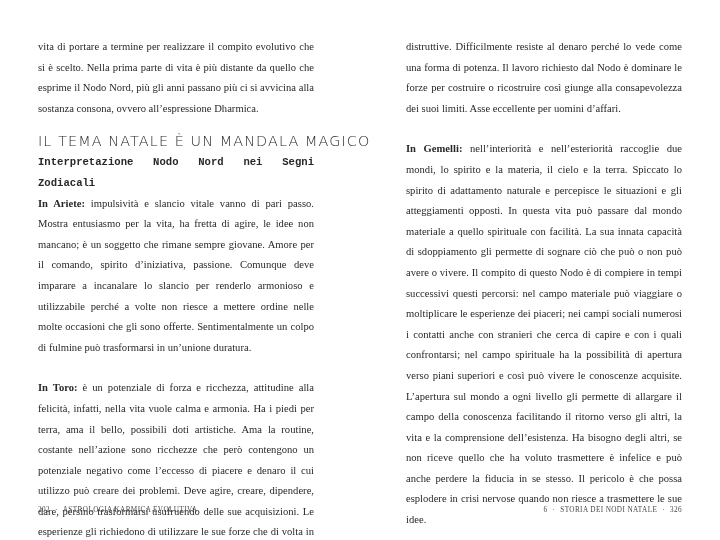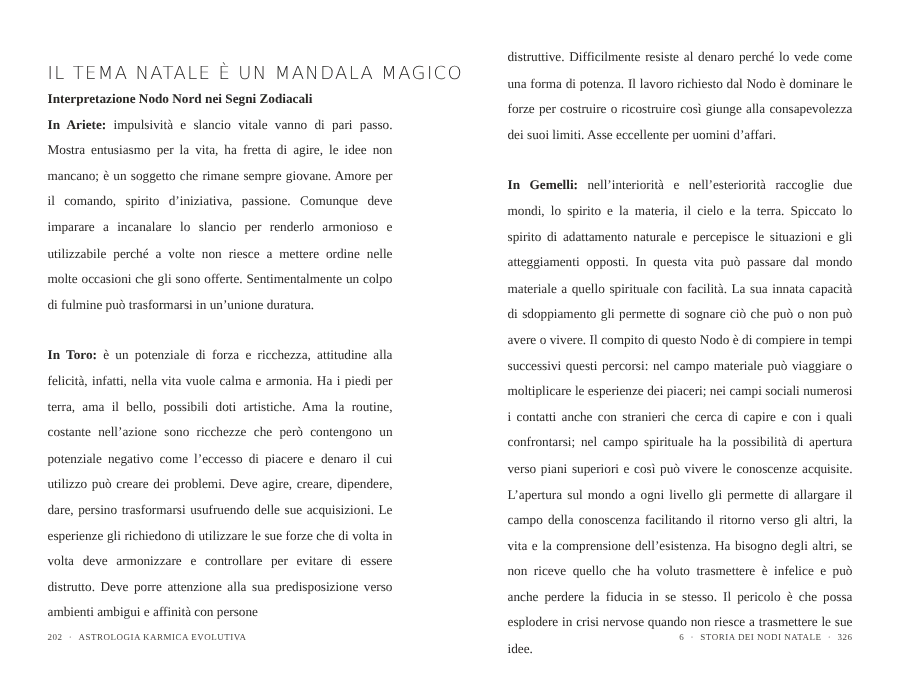--- a/index.html
+++ b/index.html
@@ -13,35 +13,36 @@
     .col { position:absolute; width:276px; font-size:10.6px; line-height:20.6px; text-align:justify; }
     .left .col { left:38px; top:37px; }
     .right .col { left:46px; top:37px; }
     p { margin:0; }
     .gap { height:20px; }
     .heading {
       font-family:"DejaVu Sans", "Liberation Sans", sans-serif;
       font-weight:300; font-size:14.4px; letter-spacing:1.1px; line-height:20px;
       color:#2a2826; margin-top:12px; margin-bottom:1px; text-align:left; white-space:nowrap;
     }
-    .subheading { font-weight:bold; font-size:10.6px; line-height:20.6px; }
+    .subheading { font-weight:bold; font-size:10.6px; line-height:20.6px;font-family:Liberation Mono, monospace; }
     .lead { font-weight:bold; }
     .footer {
       position:absolute; top:506px; font-size:7.2px; letter-spacing:0.4px; color:#4a4744;
       font-family:"Liberation Serif", serif; white-space:nowrap;
     }
     .left .footer { left:38px; }
     .right .footer { right:38px; }
     .footer .sep { padding:0 5px; }
   </style>
 </head>
 <body>
 
 <div class="page left">
   <div class="col">
+    <p>vita di portare a termine per realizzare il compito evolutivo che si è scelto. Nella prima parte di vita è più distante da quello che esprime il Nodo Nord, più gli anni passano più ci si avvicina alla sostanza consona, ovvero all’espressione Dharmica.</p>
     <div class="heading">IL TEMA NATALE È UN MANDALA MAGICO</div>
     <div class="subheading">Interpretazione Nodo Nord nei Segni Zodiacali</div>
     <p><span class="lead">In Ariete:</span><span> impulsività e slancio vitale vanno di pari passo. Mostra entusiasmo per la vita, ha fretta di agire, le idee non mancano; è un soggetto che rimane sempre giovane. Amore per il comando, spirito d’iniziativa, passione. Comunque deve imparare a incanalare lo slancio per renderlo armonioso e utilizzabile perché a volte non riesce a mettere ordine nelle molte occasioni che gli sono offerte. Sentimentalmente un colpo di fulmine può trasformarsi in un’unione duratura.</span></p>
     <div class="gap"></div>
     <p><span class="lead">In Toro:</span><span> è un potenziale di forza e ricchezza, attitudine alla felicità, infatti, nella vita vuole calma e armonia. Ha i piedi per terra, ama il bello, possibili doti artistiche. Ama la routine, costante nell’azione sono ricchezze che però contengono un potenziale negativo come l’eccesso di piacere e denaro il cui utilizzo può creare dei problemi. Deve agire, creare, dipendere, dare, persino trasformarsi usufruendo delle sue acquisizioni. Le esperienze gli richiedono di utilizzare le sue forze che di volta in volta deve armonizzare e controllare per evitare di essere distrutto. Deve porre attenzione alla sua predisposizione verso ambienti ambigui e affinità con persone</span></p>
   </div>
   <div class="footer">
     <span>202</span><span class="sep">·</span><span>ASTROLOGIA KARMICA EVOLUTIVA</span>
   </div>
 </div>

